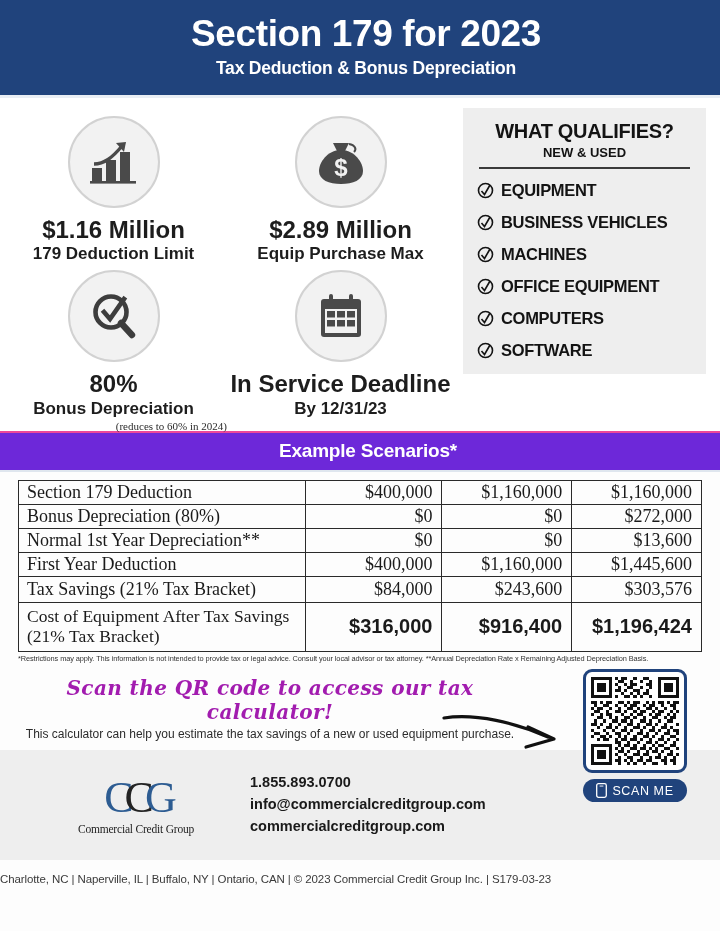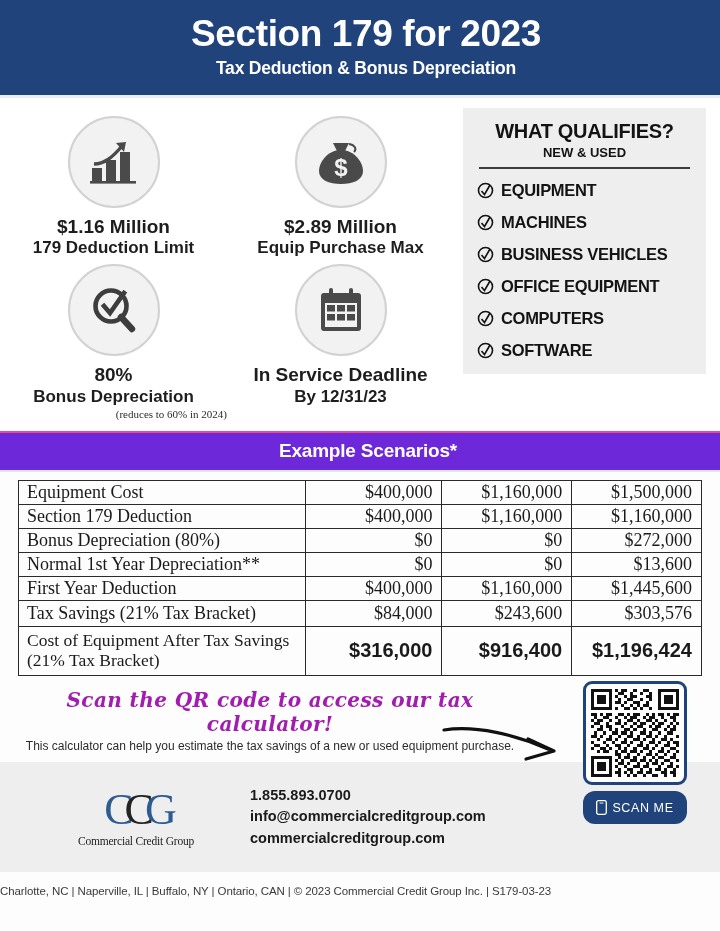--- a/index.html
+++ b/index.html
@@ -71,21 +71,21 @@
     margin: 0 auto 8px auto;
     border-radius: 50%;
     background: #f2f2f2;
     border: 2px solid #d2d2d2;
     display: flex;
     align-items: center;
     justify-content: center;
   }
   .stat-icon-wrap svg { display: block; }
   .stat-value {
-    font-size: 19px;
+    font-size: 24px;
     font-weight: bold;
     line-height: 1.18;
     color: #1d1d1d;
   }
   .stat-label {
     font-size: 17px;
     font-weight: bold;
     line-height: 1.18;
     color: #1d1d1d;
   }
@@ -250,21 +250,21 @@
     box-sizing: border-box;
   }
   .qr-canvas {
     width: 100%;
     height: 100%;
     display: block;
   }
   .scan-pill {
     margin: 6px auto 0 auto;
     width: 104px;
-    height: 33px;
+    height: 23px;
     border-radius: 12px;
     background: #20437c;
     display: flex;
     align-items: center;
     justify-content: center;
     gap: 5px;
   }
   .scan-pill-text {
     color: #ffffff;
     font-size: 12.5px;
@@ -401,29 +401,29 @@
           <path d="M4.5 9 L7.5 12.5 L13 3" stroke="#131313" stroke-width="1.6" fill="none"></path>
         </svg>
         <span>EQUIPMENT</span>
       </div>
 
       <div class="q-item">
         <svg class="q-check" width="17" height="17" viewBox="0 0 17 17">
           <circle cx="8.5" cy="8.5" r="7" stroke="#131313" stroke-width="1.6" fill="none"></circle>
           <path d="M4.5 9 L7.5 12.5 L13 3" stroke="#131313" stroke-width="1.6" fill="none"></path>
         </svg>
-        <span>MACHINES</span>
+        <span>BUSINESS VEHICLES</span>
       </div>
 
       <div class="q-item">
         <svg class="q-check" width="17" height="17" viewBox="0 0 17 17">
           <circle cx="8.5" cy="8.5" r="7" stroke="#131313" stroke-width="1.6" fill="none"></circle>
           <path d="M4.5 9 L7.5 12.5 L13 3" stroke="#131313" stroke-width="1.6" fill="none"></path>
         </svg>
-        <span>BUSINESS VEHICLES</span>
+        <span>MACHINES</span>
       </div>
 
       <div class="q-item">
         <svg class="q-check" width="17" height="17" viewBox="0 0 17 17">
           <circle cx="8.5" cy="8.5" r="7" stroke="#131313" stroke-width="1.6" fill="none"></circle>
           <path d="M4.5 9 L7.5 12.5 L13 3" stroke="#131313" stroke-width="1.6" fill="none"></path>
         </svg>
         <span>OFFICE EQUIPMENT</span>
       </div>
 
@@ -451,26 +451,20 @@
 
   <div class="table-wrap">
     <table class="scenarios">
       <colgroup>
         <col style="width:42%">
           <col style="width:20%">
           <col style="width:19%">
           <col style="width:19%">
       </colgroup>
       <tbody>
-        <tr class="grp grp-first">
-          <td class="cell-label">Equipment Cost</td>
-          <td class="cell-num">$400,000</td>
-          <td class="cell-num">$1,160,000</td>
-          <td class="cell-num">$1,500,000</td>
-        </tr>
         <tr class="grp">
           <td class="cell-label">Section 179 Deduction</td>
           <td class="cell-num">$400,000</td>
           <td class="cell-num">$1,160,000</td>
           <td class="cell-num">$1,160,000</td>
         </tr>
         <tr class="grp">
           <td class="cell-label">Bonus Depreciation (80%)</td>
           <td class="cell-num">$0</td>
           <td class="cell-num">$0</td>
@@ -497,20 +491,21 @@
         <tr class="row-final">
           <td class="cell-label">Cost of Equipment After Tax Savings (21% Tax Bracket)</td>
           <td class="cell-num">$316,000</td>
           <td class="cell-num">$916,400</td>
           <td class="cell-num">$1,196,424</td>
         </tr>
       </tbody>
     </table>
   </div>
 
+  <div class="disclaimer">*Restrictions may apply. This information is not intended to provide tax or legal advice. Consult your local advisor or tax attorney. **Annual Depreciation Rate x Remaining Adjusted Depreciation Basis.</div>
 
   <div class="cta">
     <div class="cta-script">Scan the QR code to access our tax calculator!</div>
     <div class="cta-sub">This calculator can help you estimate the tax savings of a new or used equipment purchase.</div>
 
     <div class="arrow-wrap">
       <svg width="126" height="40" viewBox="0 0 126 40">
         <path d="M4 7 C36 2 76 12 108 26" stroke="#111111" stroke-width="3.2" fill="none" stroke-linecap="round"></path>
         <path d="M88 16 L114 28 L86 36" stroke="#111111" stroke-width="3.2" fill="none" stroke-linecap="round" stroke-linejoin="round"></path>
       </svg>

